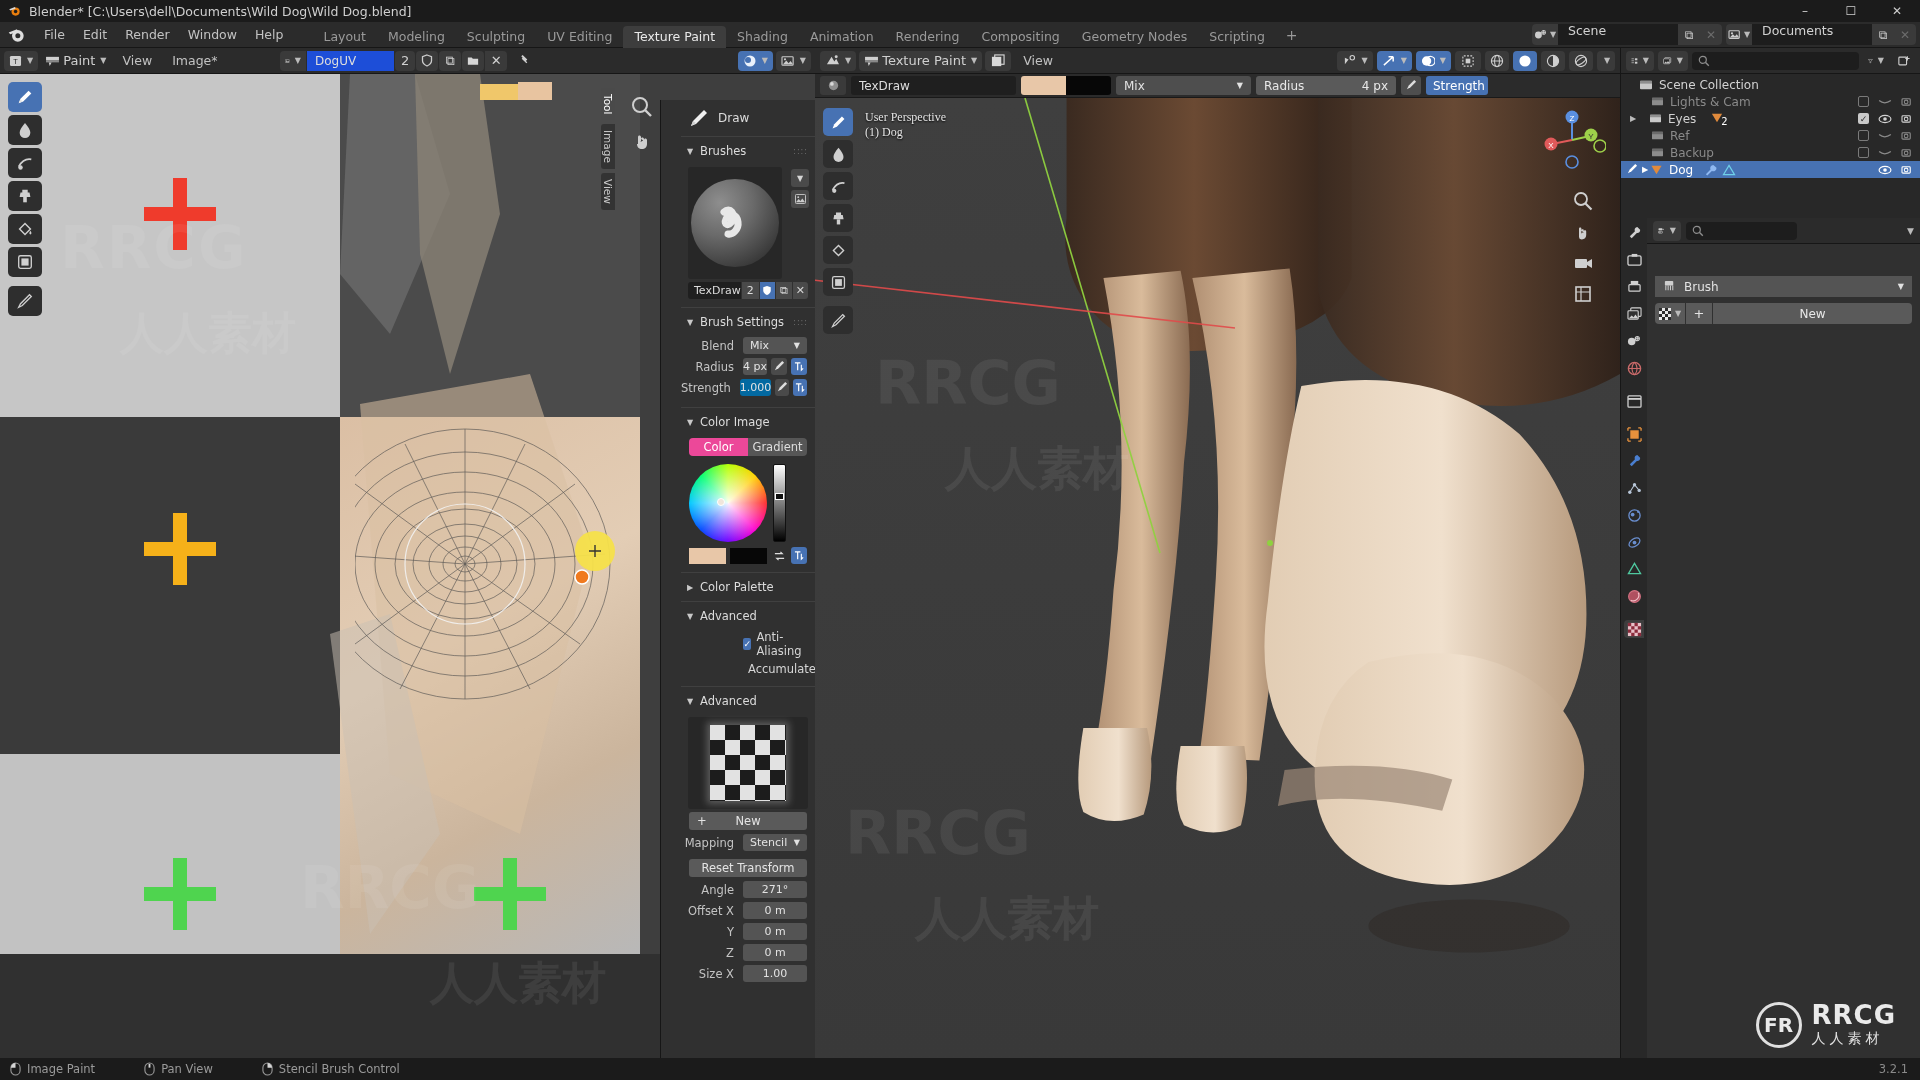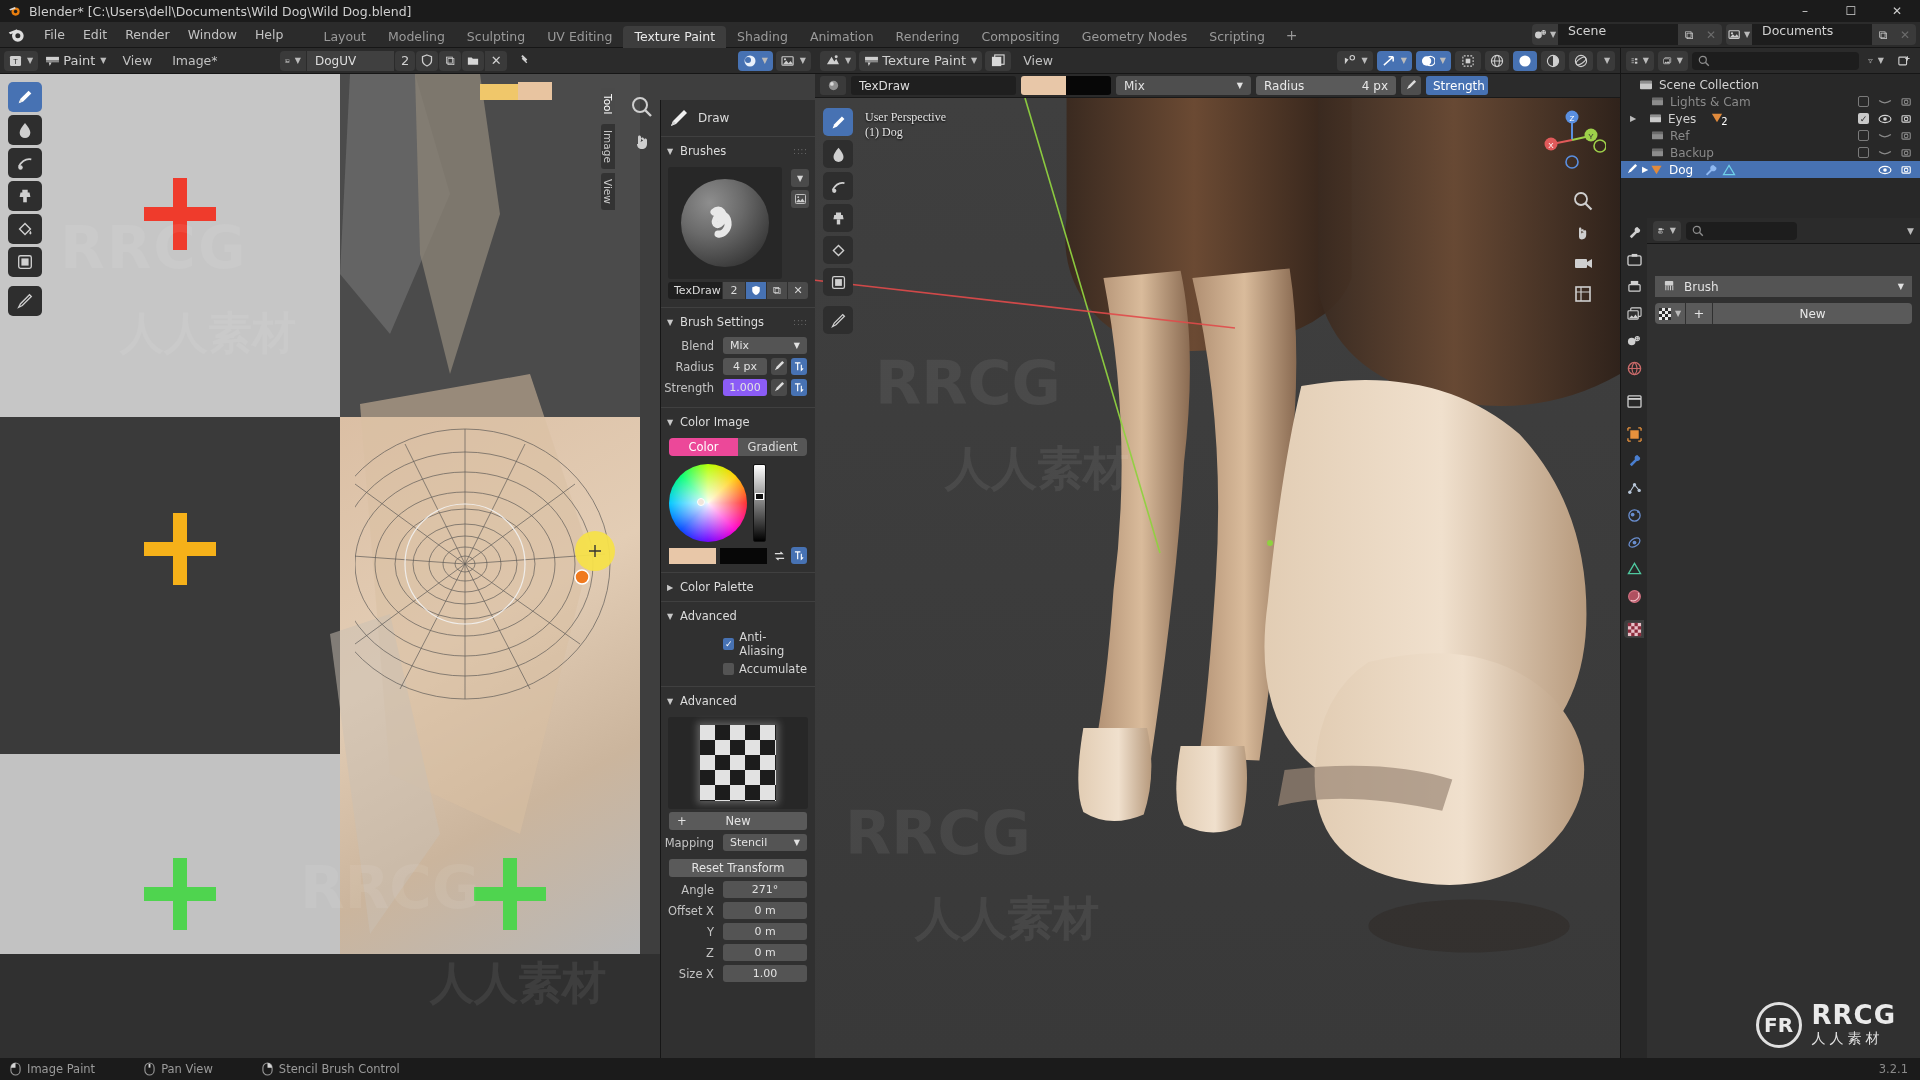--- a/index.html
+++ b/index.html
@@ -68,33 +68,33 @@
 
   
   #ie-ntabs { position:absolute; right:198px; top:14px; width:16px; z-index:7;}
   .vtab { writing-mode:vertical-rl; background:#333; color:#c9c9c9; font-size:10.5px;
       padding:6px 1px; border-radius:3px 0 0 3px; margin-bottom:4px; text-align:center;}
   .vtab.active { background:#4a4a4a; color:#fff; }
 
   
   #npanel { position:absolute; right:0; top:26px; bottom:0; width:155px;
       background:#303030; border-left:1px solid #161616; overflow:hidden;
-      font-size:11.5px; z-index:5;}
+      font-size:11.5px; z-index:5;padding-left:20px;}
   .np-head { display:flex; align-items:center; gap:7px; padding:8px 8px 6px 8px;}
   .np-head .ttl { font-size:12px; color:#dcdcdc;}
   .np-sep { height:1px; background:#404040; margin:2px 0; }
   .sect { display:flex; align-items:center; gap:5px; padding:5px 6px; color:#dcdcdc;
      font-size:11.5px; position:relative;}
   .sect .dots { position:absolute; right:7px; color:#6d6d6d; font-size:8px; letter-spacing:1px;}
   .tri { font-size:8px; color:#c8c8c8; display:inline-block; width:8px;}
   .row { display:flex; align-items:center; gap:4px; padding:1px 8px 1px 0; margin:2px 0;}
   .lbl { width:58px; text-align:right; color:#c3c3c3; font-size:11.5px; padding-right:5px;}
   .field { flex:1; height:17px; background:#545454; border-radius:3px; color:#e2e2e2;
       font-size:11px; display:flex; align-items:center; justify-content:center; position:relative;}
-  .field.blue { background:#8b5cf6; }
+  .field.blue { background:#0369a1; }
   .field .lft { position:absolute; left:7px; }
   .field .rgt { position:absolute; right:7px; }
   .minibtn { width:16px; height:17px; background:#4a4a4a; border-radius:3px;
       display:flex; align-items:center; justify-content:center; }
   .minibtn.on { background:#4772b3; }
 
   .brush-preview { margin:4px 7px 0 7px; height:112px; background:#272727;
       border-radius:3px; position:relative; overflow:hidden;}
   .brush-ball { position:absolute; left:50%; top:50%; transform:translate(-50%,-50%);
       width:88px; height:88px; border-radius:50%;
@@ -314,21 +314,21 @@
 
       <div style="position:absolute; left:280px; display:flex; align-items:center; gap:1px;">
         <div class="hbtn" style="border-radius:4px 0 0 4px; width:26px">
           <svg width="14" height="12" viewBox="0 0 16 14">
               <rect x="1" y="2" width="13" height="10" rx="1" fill="none" stroke="#ccc" stroke-width="1.3"></rect>
               <circle cx="4.5" cy="5" r="1.3" fill="#ccc"></circle>
               <path d="M2 11l4-4.5 2.7 3L11 7l3 4z" fill="#ccc"></path>
             </svg>
           <span class="chev">▼</span>
         </div>
-        <div style="background:#404040; height:20px; line-height:20px; padding:0 38px 0 8px; color:#ddd; font-size:12px;">DogUV</div>
+        <div style="background:#1d4ed8; height:20px; line-height:20px; padding:0 38px 0 8px; color:#ddd; font-size:12px;">DogUV</div>
         <div class="hbtn" style="width:20px">2</div>
         <div class="hbtn" style="width:22px">
           <svg width="12" height="13" viewBox="0 0 12 13">
               <path d="M6 1l4.5 1.6v4.2C10.5 10 6 12 6 12S1.5 10 1.5 6.8V2.6z" fill="none" stroke="#ccc" stroke-width="1.3"></path>
             </svg>
         </div>
         <div class="hbtn" style="width:22px">⧉</div>
         <div class="hbtn" style="width:22px">
           <svg width="13" height="11" viewBox="0 0 14 12">
               <path d="M1 2.5h4.5l1.3 1.5H13V11H1z" fill="#d6d6d6"></path>

